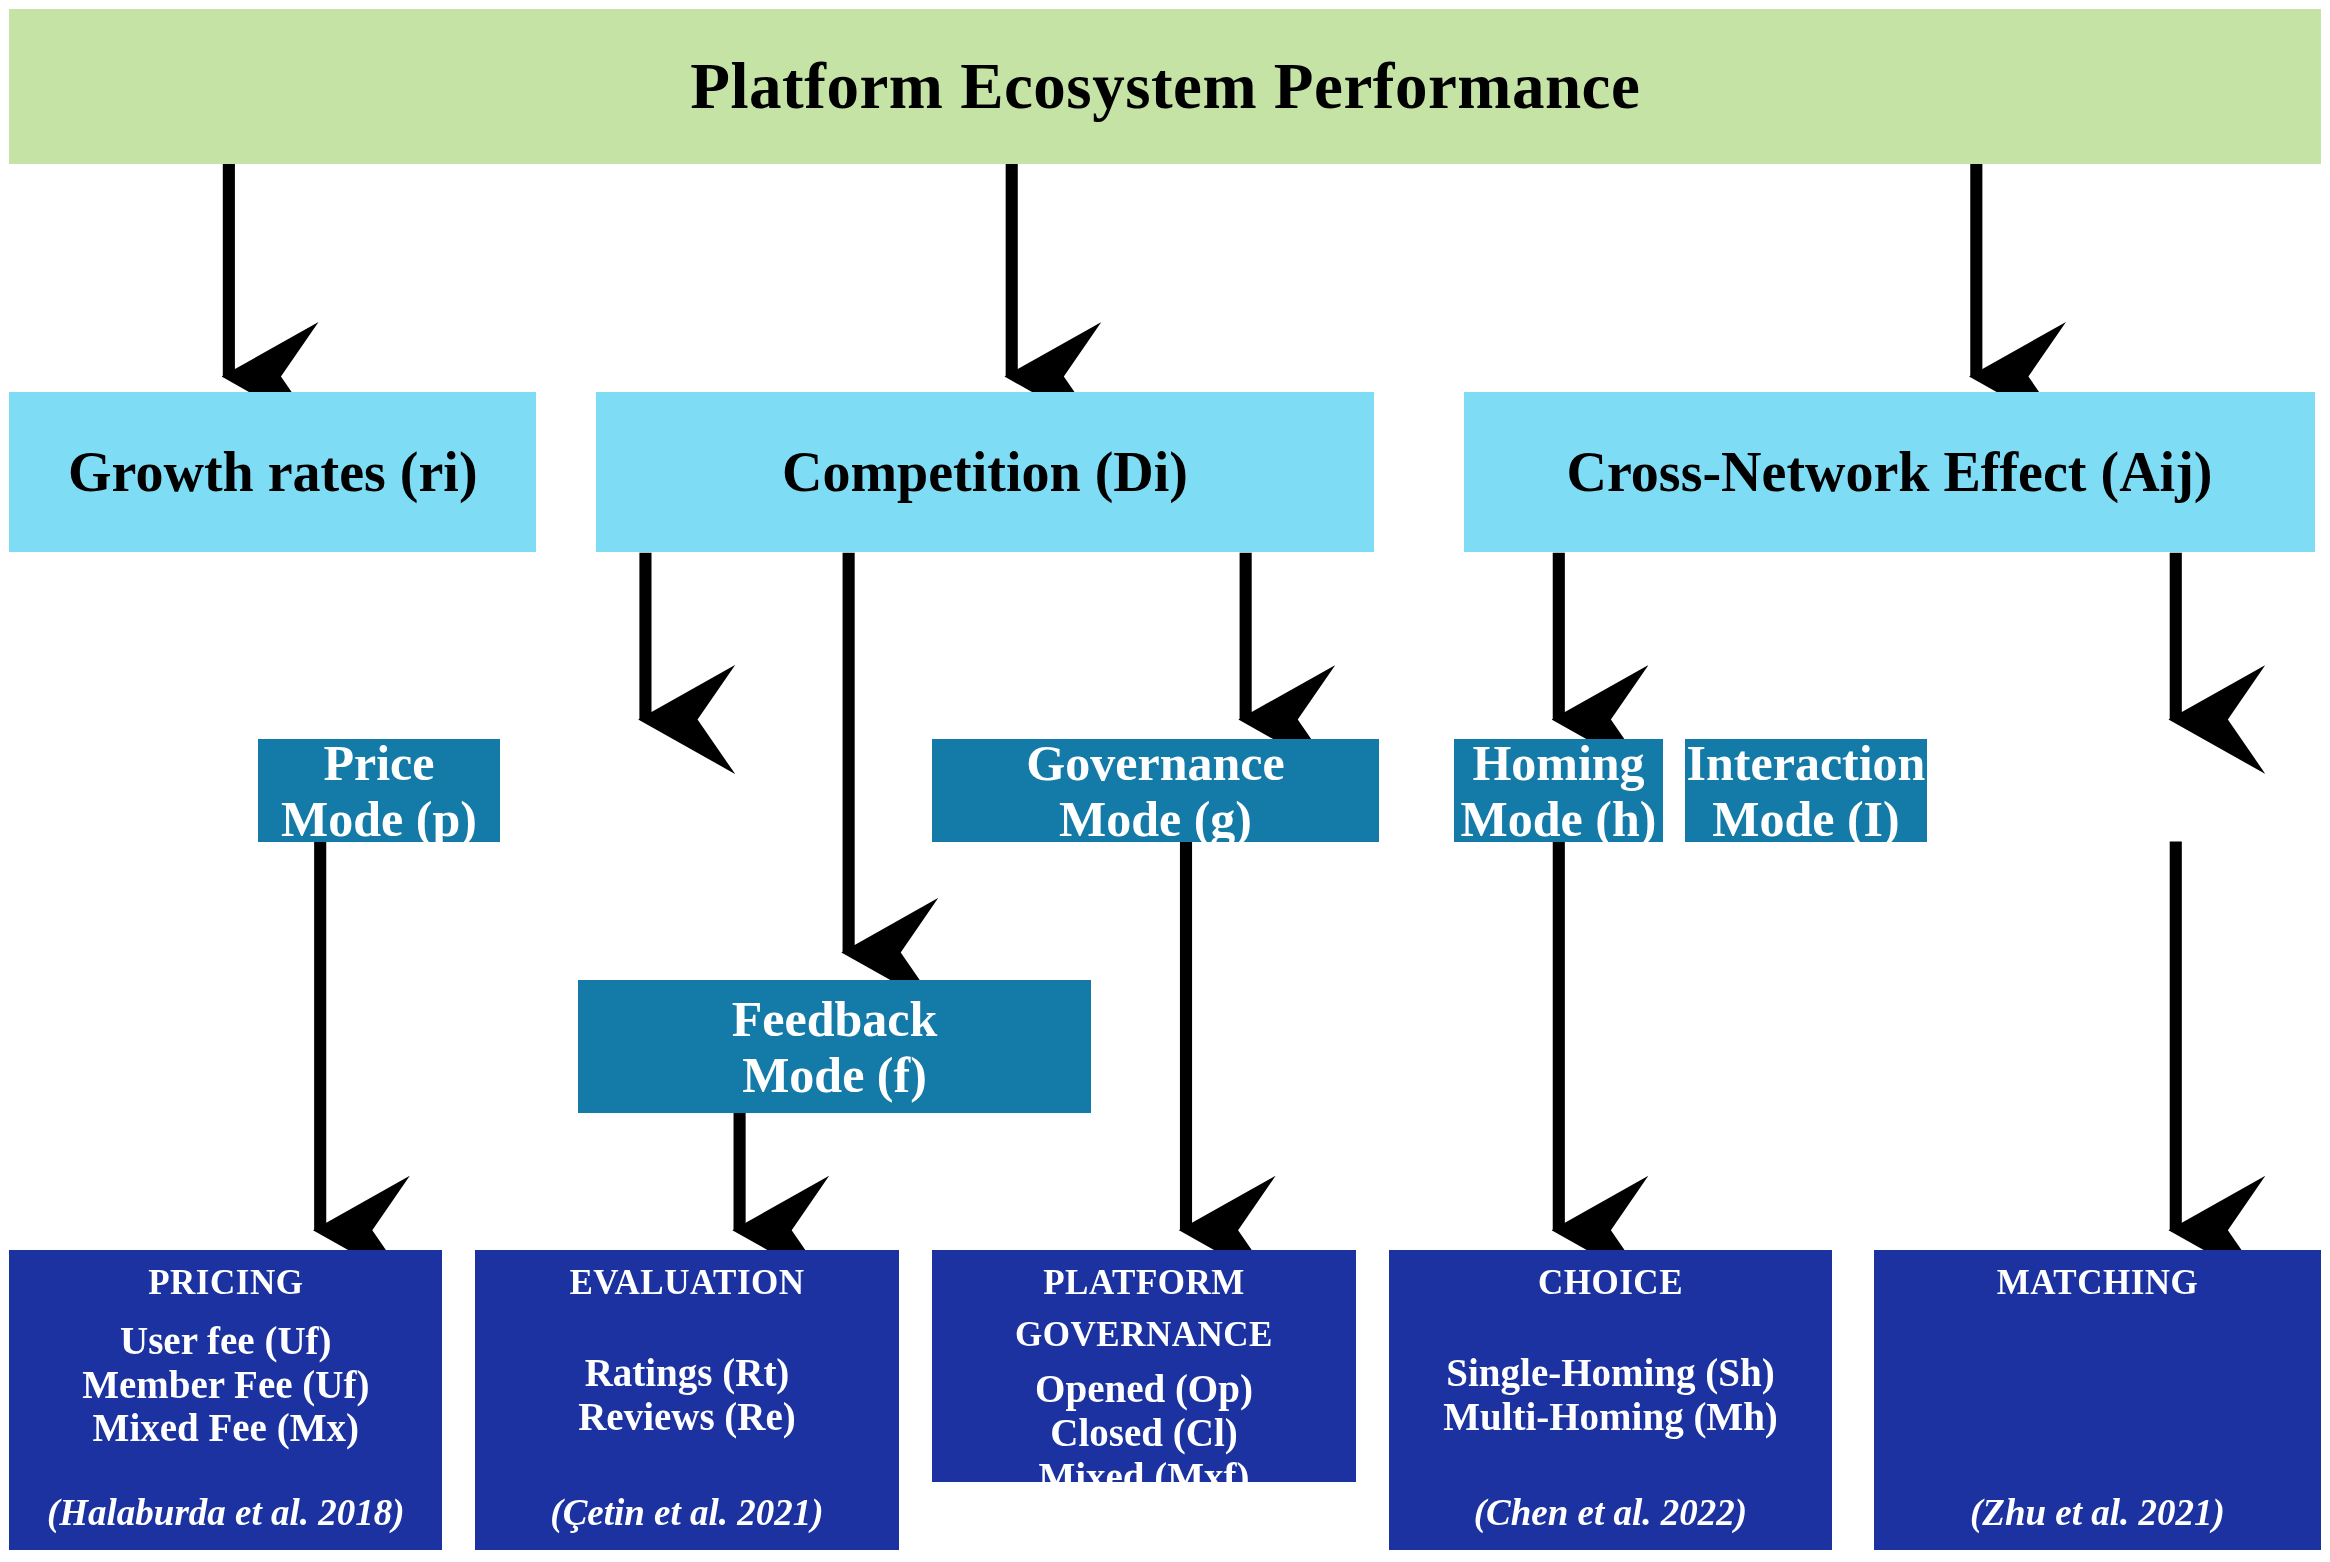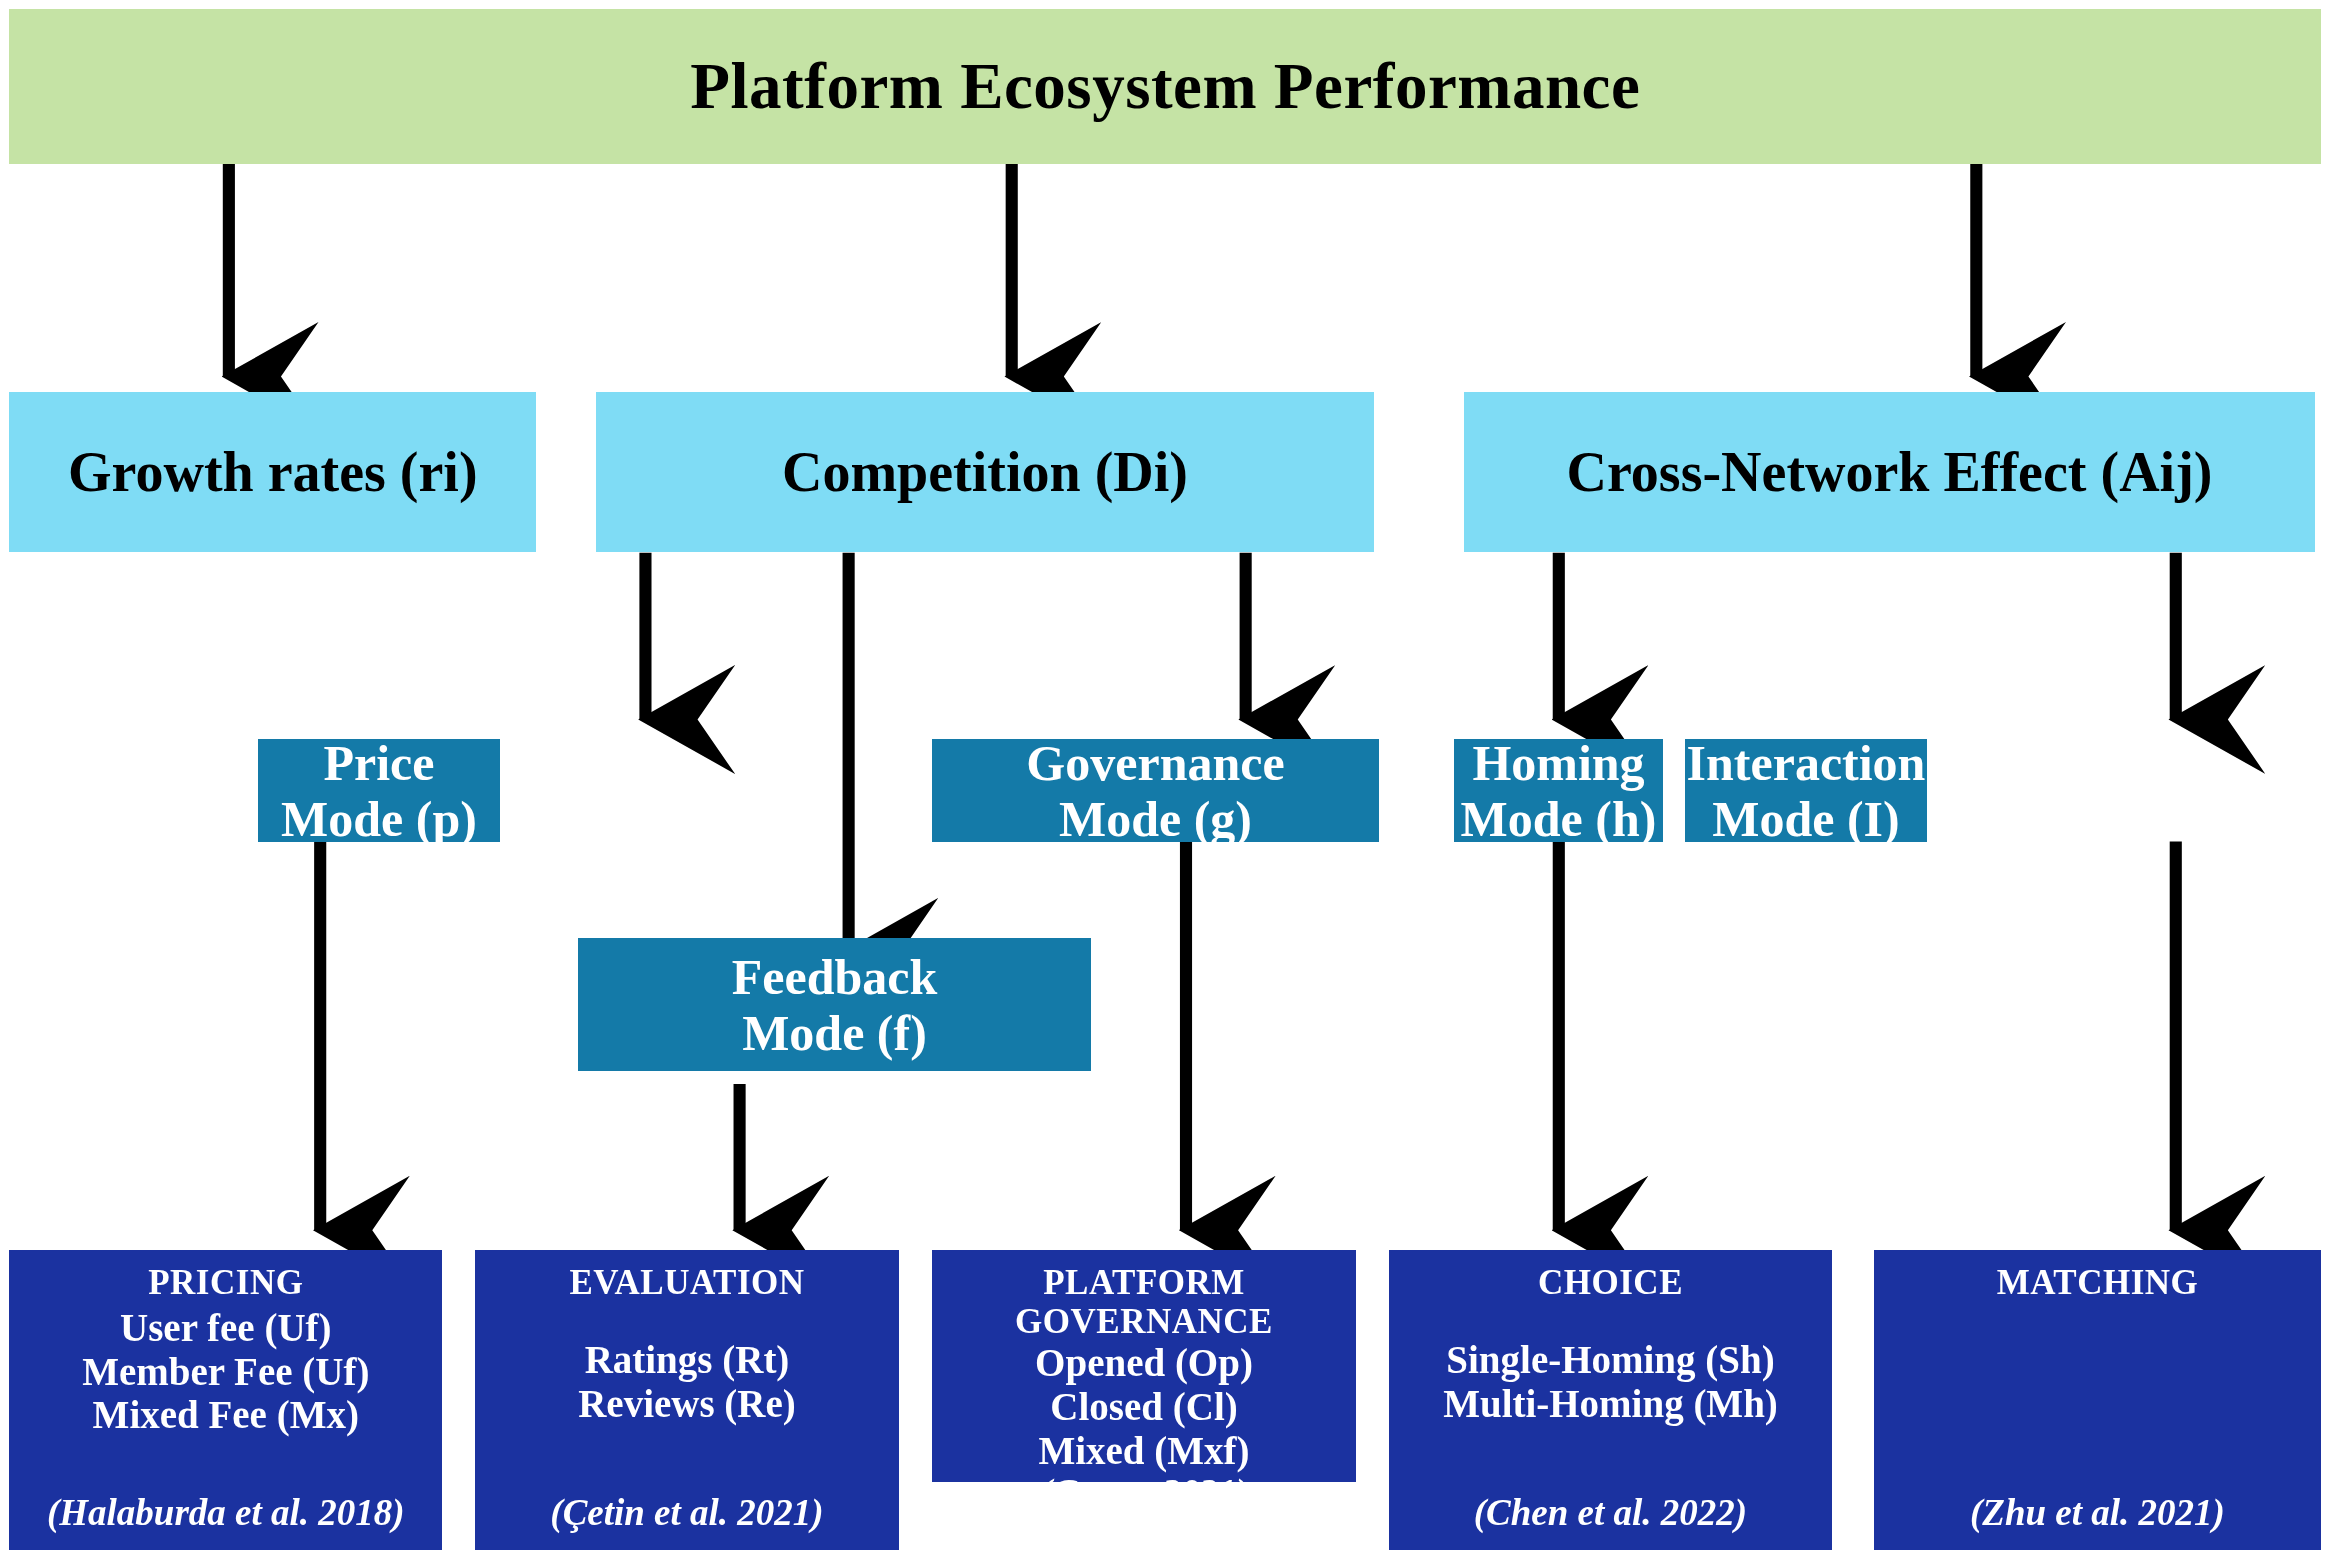--- a/index.html
+++ b/index.html
@@ -49,20 +49,21 @@
     justify-content: center;
   }
   .tier-2 .line { display: block; }
   
   .tier-3 {
     background: #1b32a0;
     color: #ffffff;
     font-size: 35px;
     padding: 13px 5.6px 15px 5.6px;
     justify-content: flex-start;
+    gap: 13px;
   }
   .tier-3 .leaf-title {
     font-size: 35px;
     font-weight: bold;
     letter-spacing: 0.5px;
     margin-bottom: 3.7px;
   }
   .tier-3 .leaf-title.two-line { margin-bottom: 0px; }
   .tier-3 .leaf-items {
     font-size: 39px;
@@ -158,21 +159,21 @@
   <div class="node tier-2" style="left:1454px; top:739px; width:209px; height:103px;">
     <span class="line">Homing</span>
     <span class="line">Mode (h)</span>
   </div>
 
   <div class="node tier-2" style="left:1685px; top:739px; width:242px; height:103px;">
     <span class="line">Interaction</span>
     <span class="line">Mode (I)</span>
   </div>
 
-  <div class="node tier-2" style="left:578px; top:938px; width:513px; height:133px;">
+  <div class="node tier-2" style="left:578px; top:980px; width:513px; height:133px;">
     <span class="line">Feedback</span>
     <span class="line">Mode (f)</span>
   </div>
 
   <div class="node tier-3" style="left:9.3px; top:1250px; width:433px; height:300px;">
     <div class="leaf-title">PRICING</div>
     <div class="leaf-items tight">
       <div>User fee (Uf)</div>
       <div>Member Fee (Uf)</div>
       <div>Mixed Fee (Mx)</div>

